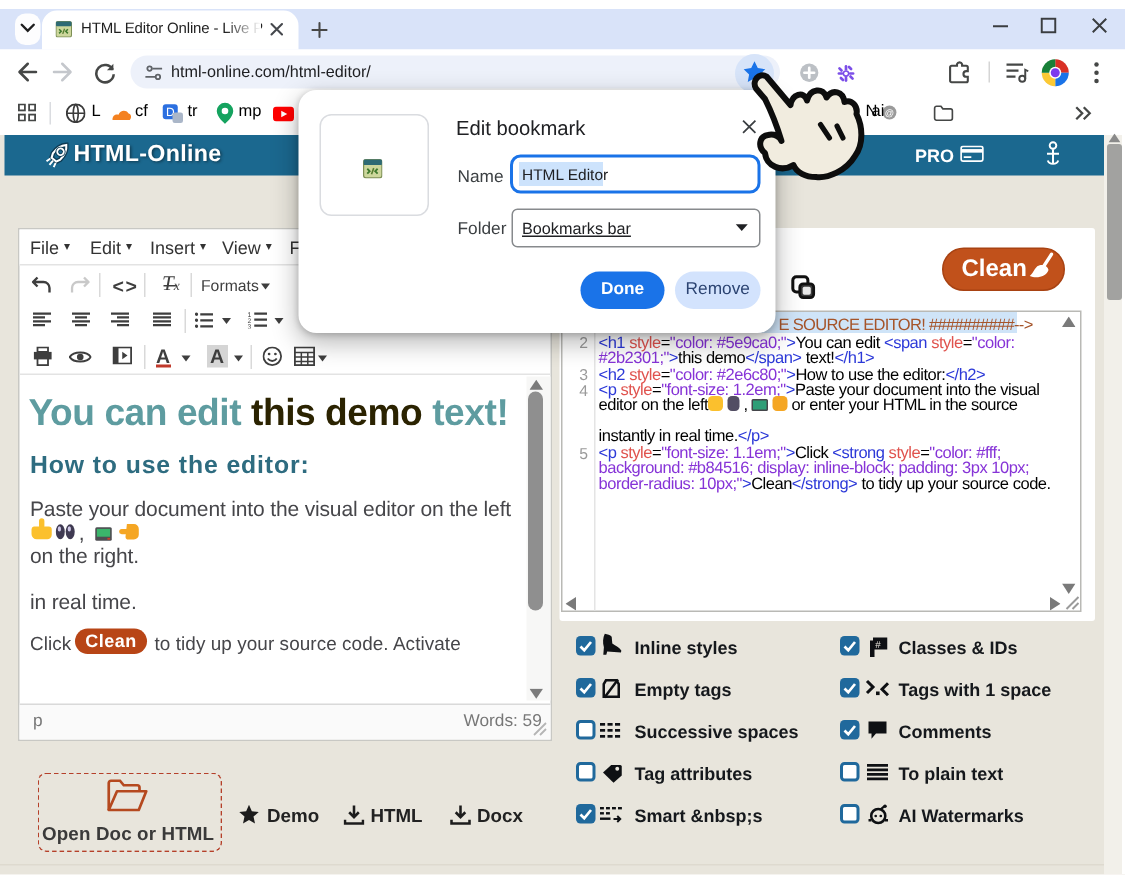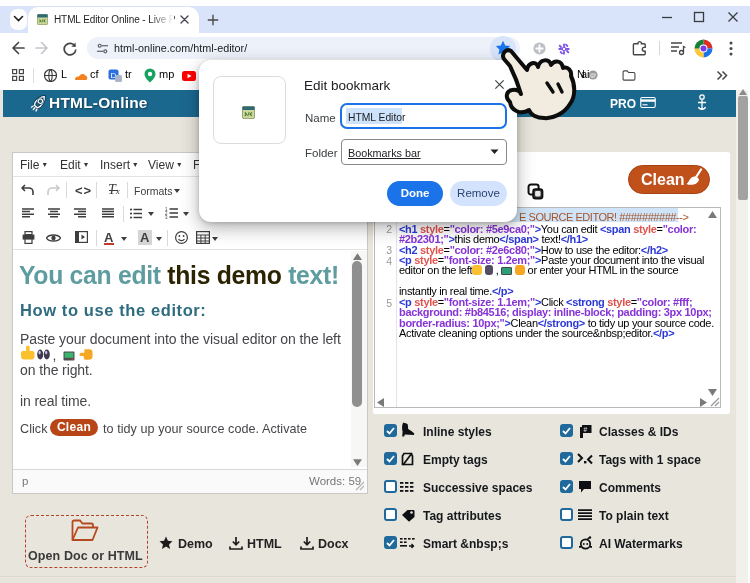--- a/index.html
+++ b/index.html
@@ -41,21 +41,21 @@
   
   #h1line { left:19px; top:261px; font-size:25px; font-weight:bold; white-space:nowrap; transform:scaleX(0.99); transform-origin:0 0; letter-spacing:-0.3px; }
   .t-teal { color:#5e9ca0; } .t-dark { color:#2b2301; }
   #h2line { left:20px; top:301px; font-size:16.5px; font-weight:bold; color:#2e6c80; letter-spacing:0.6px; }
   .ptext { font-size:14px; color:#46464a; white-space:nowrap; letter-spacing:-0.1px; }
   .ptext2 { font-size:12.6px; color:#46464a; white-space:nowrap; letter-spacing:0.05px; }
   #cleanchip { left:50px; top:419px; width:48px; height:17px; background:#b84516; border-radius:8.5px; color:#fff; font-size:12px; font-weight:bold; text-align:center; line-height:17px; letter-spacing:0.3px; }
 
   .tsep { width:1px; height:16px; background:#d9d9d9; }
   .caret { width:0; height:0; border-left:3.5px solid transparent; border-right:3.5px solid transparent; border-top:4px solid #3e3e3e; }
-  .crow b { font-weight:bold; }
+  .crow b { font-weight:normal; }
 
   
   #cleanbtn { left:628px; top:165px; width:82px; height:29px; background:#c1511b; border:1px solid #a84212; border-radius:15px; color:#fff; font-size:16px; font-weight:bold; text-align:left; line-height:27px; padding-left:12px; }
   #codebox { left:374px; top:207px; width:347px; height:201px; background:#fff; border:1px solid #b9b9b5; }
   #gutterline { left:396px; top:208px; width:1px; height:199px; background:#e4e4e4; }
   .lnum { font-size:10.5px; color:#9a9a9a; width:8px; text-align:right; }
   #selrect { left:397px; top:207.5px; width:281px; height:14.5px; background:#cfe4f8; }
   .crow { left:399px; font-size:11px; letter-spacing:-0.32px; white-space:nowrap; color:#000; }
   .em1,.em2,.em3,.em4 { display:inline-block; width:10px; height:10px; border-radius:3px; vertical-align:-1px; }
   .em1 { background:#fbc02d; } .em2 { background:#524d63; width:8px; }
@@ -419,21 +419,20 @@
   <div class="abs crow cc" style="left:519px;top:210.8px;letter-spacing:-0.45px">E SOURCE EDITOR! ##########--&gt;</div>
   <div class="abs crow" style="left:399px;top:222.6px"><b class="ct">&lt;h1 </b><b class="ca">style</b>=<b class="cs">"color: #5e9ca0;"</b><b class="ct">&gt;</b>You can edit <b class="ct">&lt;span </b><b class="ca">style</b>=<b class="cs">"color:</b></div>
   <div class="abs crow" style="left:399px;top:233.05px"><b class="cs">#2b2301;"</b><b class="ct">&gt;</b>this demo<b class="ct">&lt;/span&gt;</b> text!<b class="ct">&lt;/h1&gt;</b></div>
   <div class="abs crow" style="left:399px;top:243.5px"><b class="ct">&lt;h2 </b><b class="ca">style</b>=<b class="cs">"color: #2e6c80;"</b><b class="ct">&gt;</b>How to use the editor:<b class="ct">&lt;/h2&gt;</b></div>
   <div class="abs crow" style="left:399px;top:253.95px"><b class="ct">&lt;p </b><b class="ca">style</b>=<b class="cs">"font-size: 1.2em;"</b><b class="ct">&gt;</b>Paste your document into the visual</div>
   <div class="abs crow" style="left:399px;top:264.4px">editor on the left<span class="em1"></span> <span class="em2"></span> , <span class="em3"></span> <span class="em4"></span> or enter your HTML in the source</div>
   <div class="abs crow" style="left:399px;top:285.3px">instantly in real time.<b class="ct">&lt;/p&gt;</b></div>
   <div class="abs crow" style="left:399px;top:295.75px"><b class="ct">&lt;p </b><b class="ca">style</b>=<b class="cs">"font-size: 1.1em;"</b><b class="ct">&gt;</b>Click <b class="ct">&lt;strong </b><b class="ca">style</b>=<b class="cs">"color: #fff;</b></div>
   <div class="abs crow" style="left:399px;top:306.2px"><b class="cs">background: #b84516; display: inline-block; padding: 3px 10px;</b></div>
   <div class="abs crow" style="left:399px;top:316.65px"><b class="cs">border-radius: 10px;"</b><b class="ct">&gt;</b>Clean<b class="ct">&lt;/strong&gt;</b> to tidy up your source code.</div>
-  <div class="abs crow" style="left:399px;top:327.1px">Activate cleaning options under the source&amp;nbsp;editor.<b class="ct">&lt;/p&gt;</b></div>
 
   <svg class="abs" style="left:708px;top:211px" width="9" height="7" viewBox="0 0 9 7">
       <path d="M4.5 0 L9 7 H0 Z" fill="#7a7a7a"></path>
     </svg>
   <svg class="abs" style="left:708px;top:389px" width="9" height="7" viewBox="0 0 9 7">
       <path d="M4.5 7 L9 0 H0 Z" fill="#7a7a7a"></path>
     </svg>
   <svg class="abs" style="left:377px;top:398px" width="7" height="9" viewBox="0 0 7 9">
       <path d="M0 4.5 L7 0 V9 Z" fill="#7a7a7a"></path>
     </svg>

